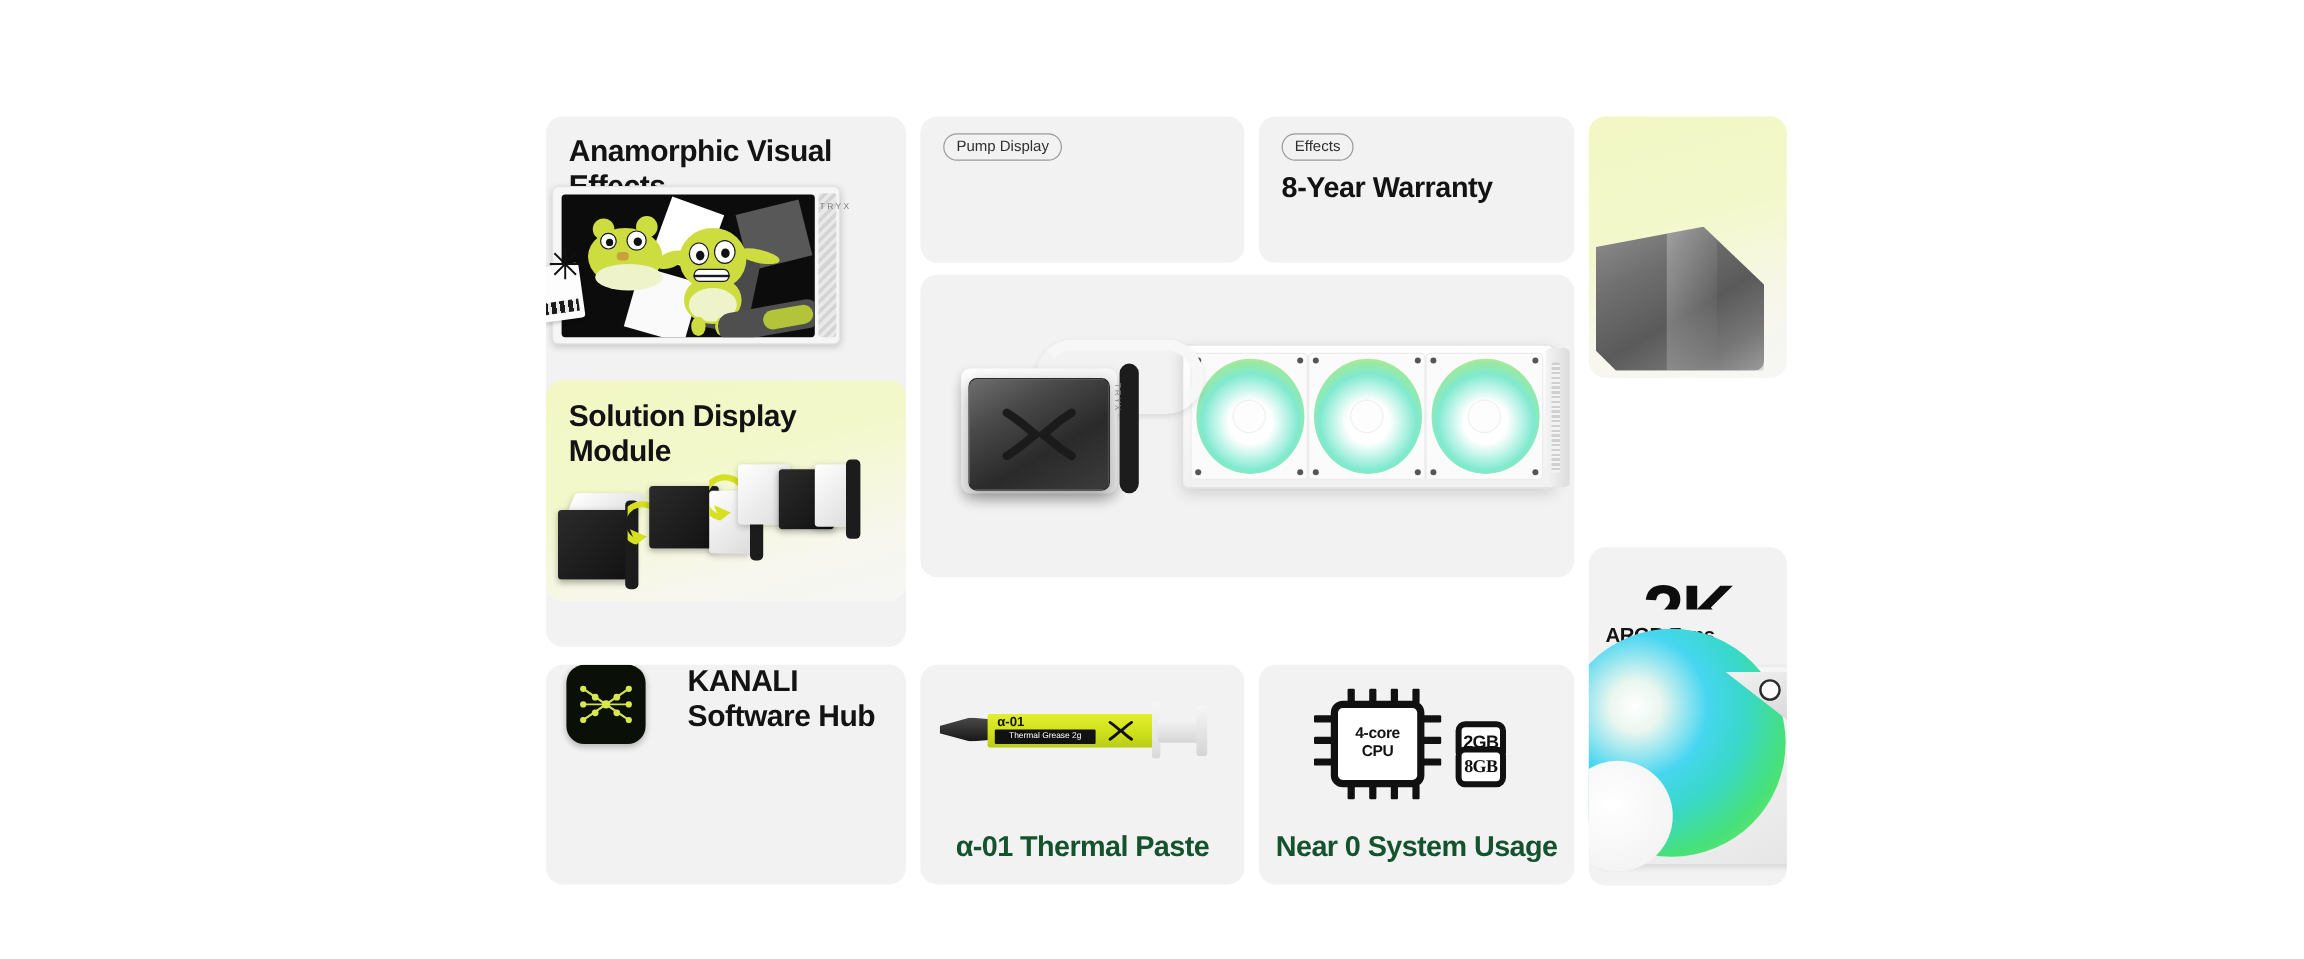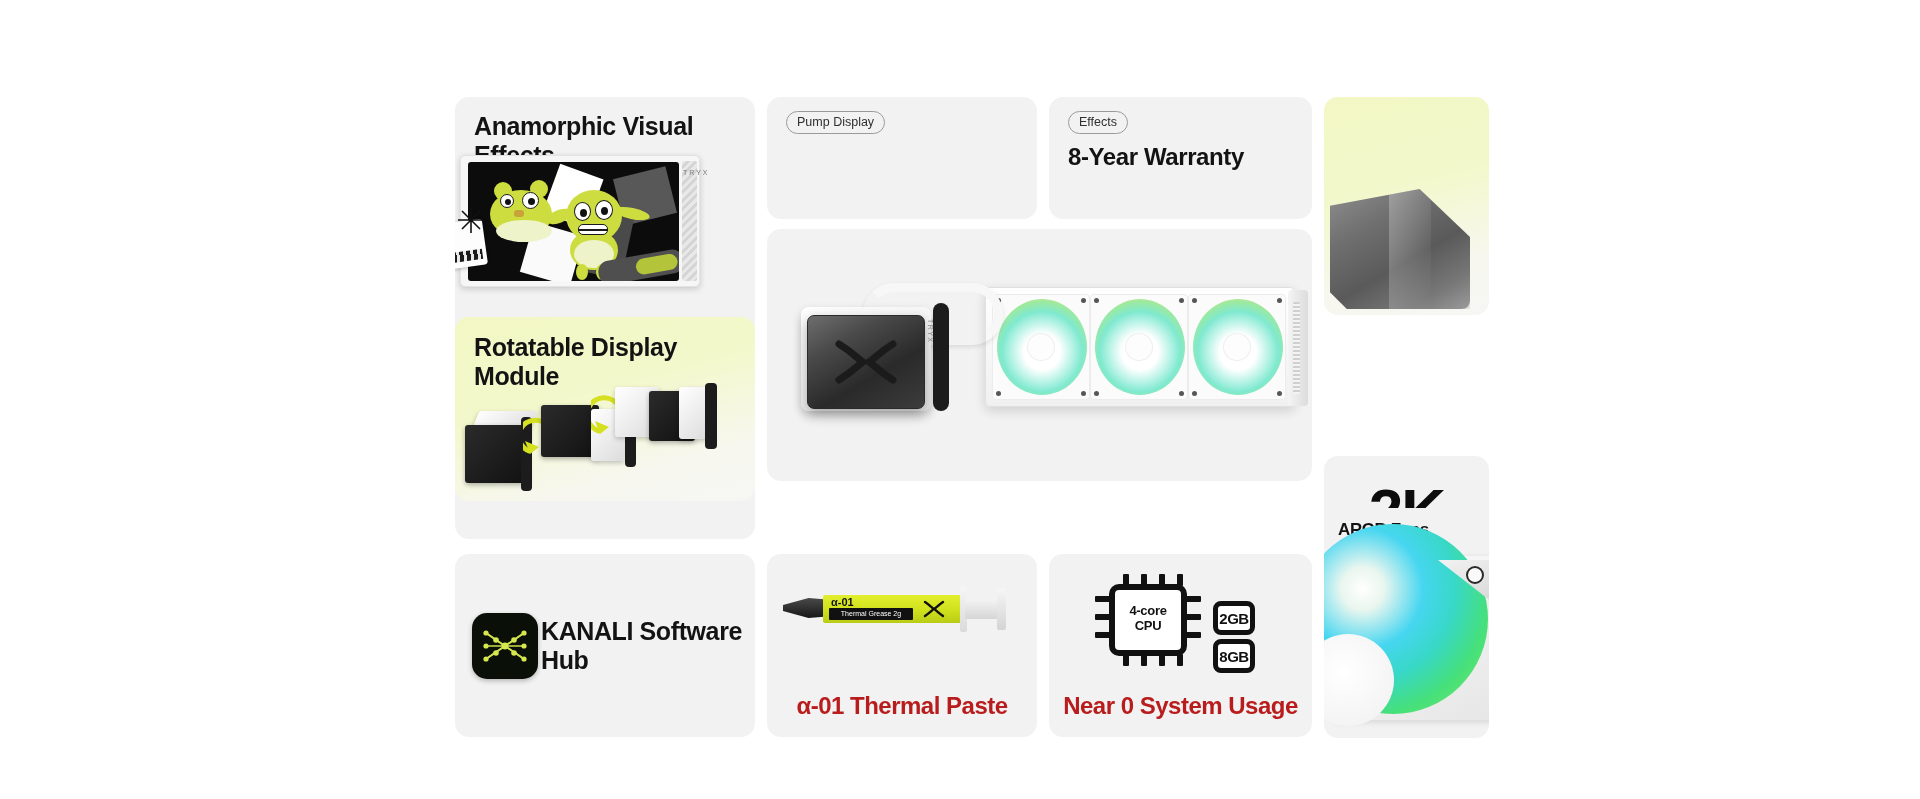--- a/index.html
+++ b/index.html
@@ -38,21 +38,21 @@
     line-height: 1.16;
   }
 
   
   .c-anamorphic { grid-column: 1; grid-row: 1 / span 3; padding: 15px 0 0 19px; }
   .c-anamorphic .card-title { font-size: 25px; width: 250px; }
 
   .c-rotatable { grid-column: 1; grid-row: 3 / span 2; padding: 16px 0 0 19px; margin-top: 88px; height: 184px; }
   .c-rotatable .card-title { font-size: 25px; width: 250px; }
 
-  .c-kanali { grid-column: 1; grid-row: 5; display: flex; align-items: center; padding-left: 17px; gap: 3px; }
+  .c-kanali { grid-column: 1; grid-row: 5; display: flex; align-items: flex-start; padding-left: 17px; gap: 35px; }
   .c-kanali .card-title { font-size: 25px; }
 
   
   .c-pump { grid-column: 2; grid-row: 1; padding: 14px 0 0 19px; }
   .c-warranty { grid-column: 3; grid-row: 1; padding: 14px 0 0 19px; }
   .badge {
     display: inline-block;
     border: 1px solid #9a9a9a;
     border-radius: 12px;
     font-size: 12.5px;
@@ -70,21 +70,21 @@
     margin-top: 10px;
     height: 252px;
   }
 
   
   .c-paste { grid-column: 2; grid-row: 5; position: relative; }
   .c-cpu   { grid-column: 3; grid-row: 5; position: relative; }
   .bottom-label {
     position: absolute; left: 0; right: 0; bottom: 17px;
     text-align: center; font-size: 24px; font-weight: bold;
-    color: #b91c1c; letter-spacing: -0.5px;
+    color: #14532d; letter-spacing: -0.5px;
   }
 
   
   .c-amoled { grid-column: 4; grid-row: 1 / span 2; padding: 15px 0 0 14px; height: 218px; }
   .c-amoled .card-title { font-size: 17px; line-height: 1.2; }
 
   .c-2k { grid-column: 4; grid-row: 3; margin-top: 227px; height: 135px;
           display: flex; flex-direction: column; align-items: center; justify-content: center; }
   .big2k { font-size: 62px; font-weight: bold; color: #0d0d0d; letter-spacing: -2px; line-height: 0.95; }
   .sub2k { font-size: 15.5px; font-weight: bold; color: #111; margin-top: 6px; letter-spacing: -0.4px; }
@@ -292,21 +292,21 @@
   }
   .pin { position: absolute; background: #111; border-radius: 1px; }
   .mem {
     position: absolute; width: 42px; height: 34px;
     border: 5px solid #111; border-radius: 8px; background: #fff;
     font-size: 15px; font-weight: bold; color: #111;
     display: flex; align-items: center; justify-content: center;
     letter-spacing: -0.5px;
   }
   .mem-1 { left: 120px; top: 6px; margin-top: 21px; }
-  .mem-2 { left: 120px; top: 65px; }
+  .mem-2 { left: 120px; top: 48px; font-family: Liberation Serif, serif; }
 </style>
 </head>
 <body>
 
 <div class="page">
   <div class="grid">
 
     <div class="card c-anamorphic">
       <div class="card-title">Anamorphic Visual Effects</div>
       <div class="art anamorph-art">
@@ -377,21 +377,21 @@
 
     <div class="card lime c-amoled">
       <div class="art amoled-art">
         <div class="amoled-panel">
           <div class="amoled-sheen"></div>
         </div>
       </div>
     </div>
 
     <div class="card lime c-rotatable">
-      <div class="card-title">Rotatable Display Module</div>
+      <div class="card-title">Solution Display Module</div>
       <div class="art rot-art">
 
         <div class="modpack" style="left:2px;top:28px;">
           <div class="mod-white" style="left:10px;top:-6px;width:58px;height:22px;transform:skewX(-22deg);"></div>
           <div class="mod-black" style="left:0;top:8px;width:64px;height:58px;"></div>
           <div class="bracket" style="left:56px;top:0px;width:11px;height:74px;"></div>
         </div>
         <svg class="arrow-y" style="left:60px;top:28px;width:34px;height:42px;" viewBox="0 0 34 42">
           <path d="M6 34 A16 16 0 1 1 28 20" stroke="#d4e020" stroke-width="5" fill="none" stroke-linecap="round"></path>
           <path d="M2 24 L7 37 L16 30 Z" fill="#d4e020"></path>

